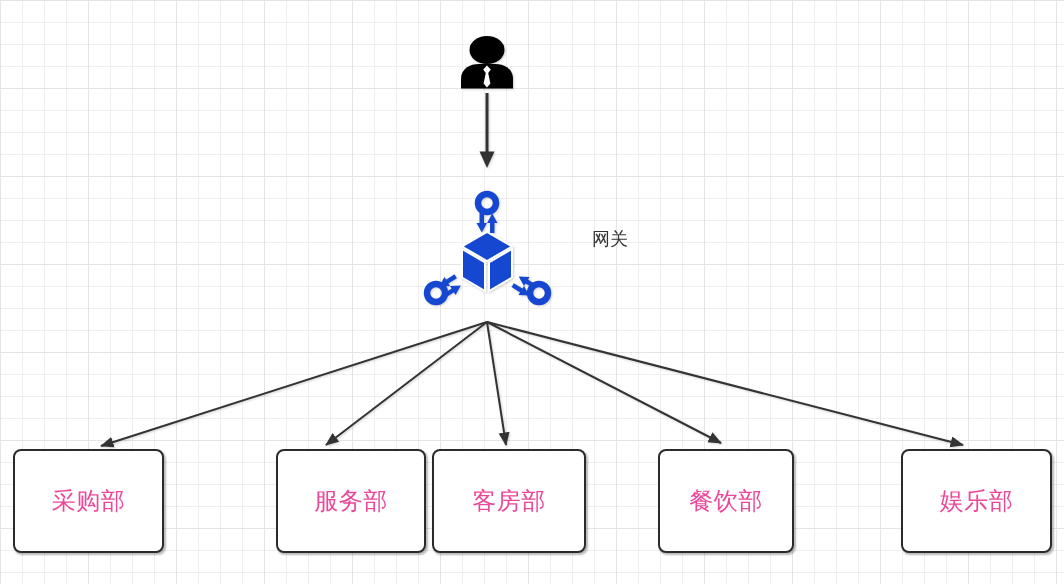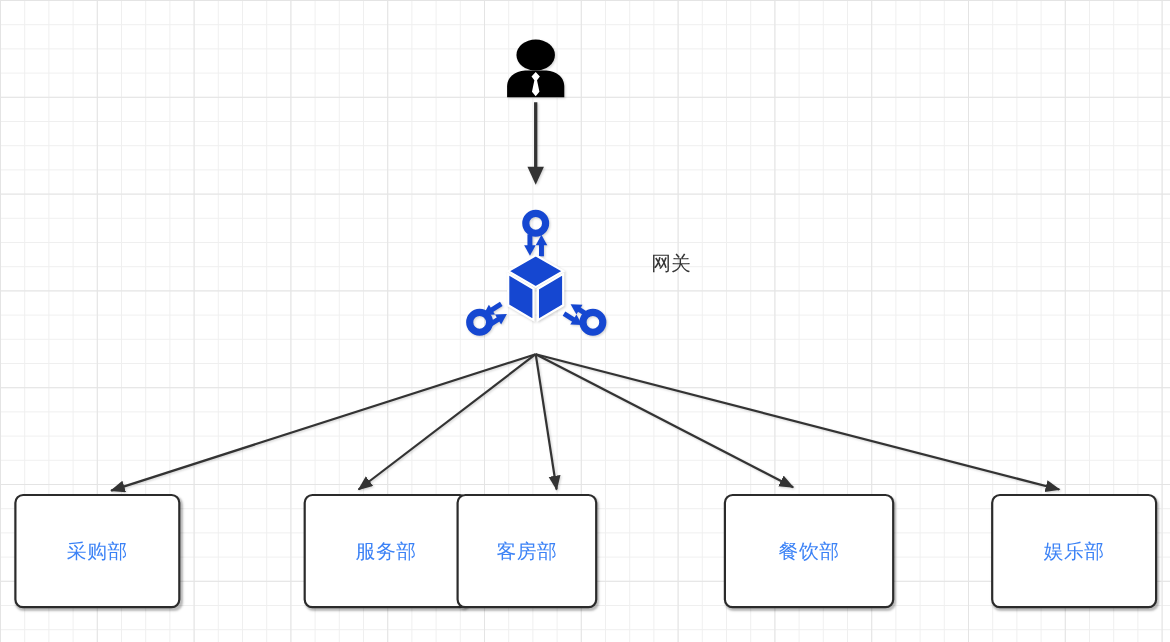--- a/index.html
+++ b/index.html
@@ -31,29 +31,29 @@
     background: #ffffff;
     border: 2.5px solid #2b2b2b;
     border-radius: 8px;
     display: flex;
     align-items: center;
     justify-content: center;
     box-shadow: 1.5px 2px 2px rgba(0,0,0,0.28);
     z-index: 2;
   }
   .dept-label {
-    font-size: 18px;
-    color: #3b82f6;
+    font-size: 24px;
+    color: #ec4899;
     letter-spacing: 0.5px;
     white-space: nowrap;
   }
   #box-procurement   { left: 13px;  width: 151px; }
   #box-service       { left: 241px; width: 150px; margin-left: 35px; }
-  #box-housekeeping  { left: 415px; width: 128px; }
-  #box-catering      { left: 658px; width: 155px; }
+  #box-housekeeping  { left: 432px; width: 154px; }
+  #box-catering      { left: 658px; width: 136px; }
   #box-entertainment { left: 901px; width: 151px; }
   .gateway-label {
     position: absolute;
     left: 592px;
     top: 227px;
     font-size: 18px;
     color: #333333;
     white-space: nowrap;
     z-index: 2;
     text-align: right;

